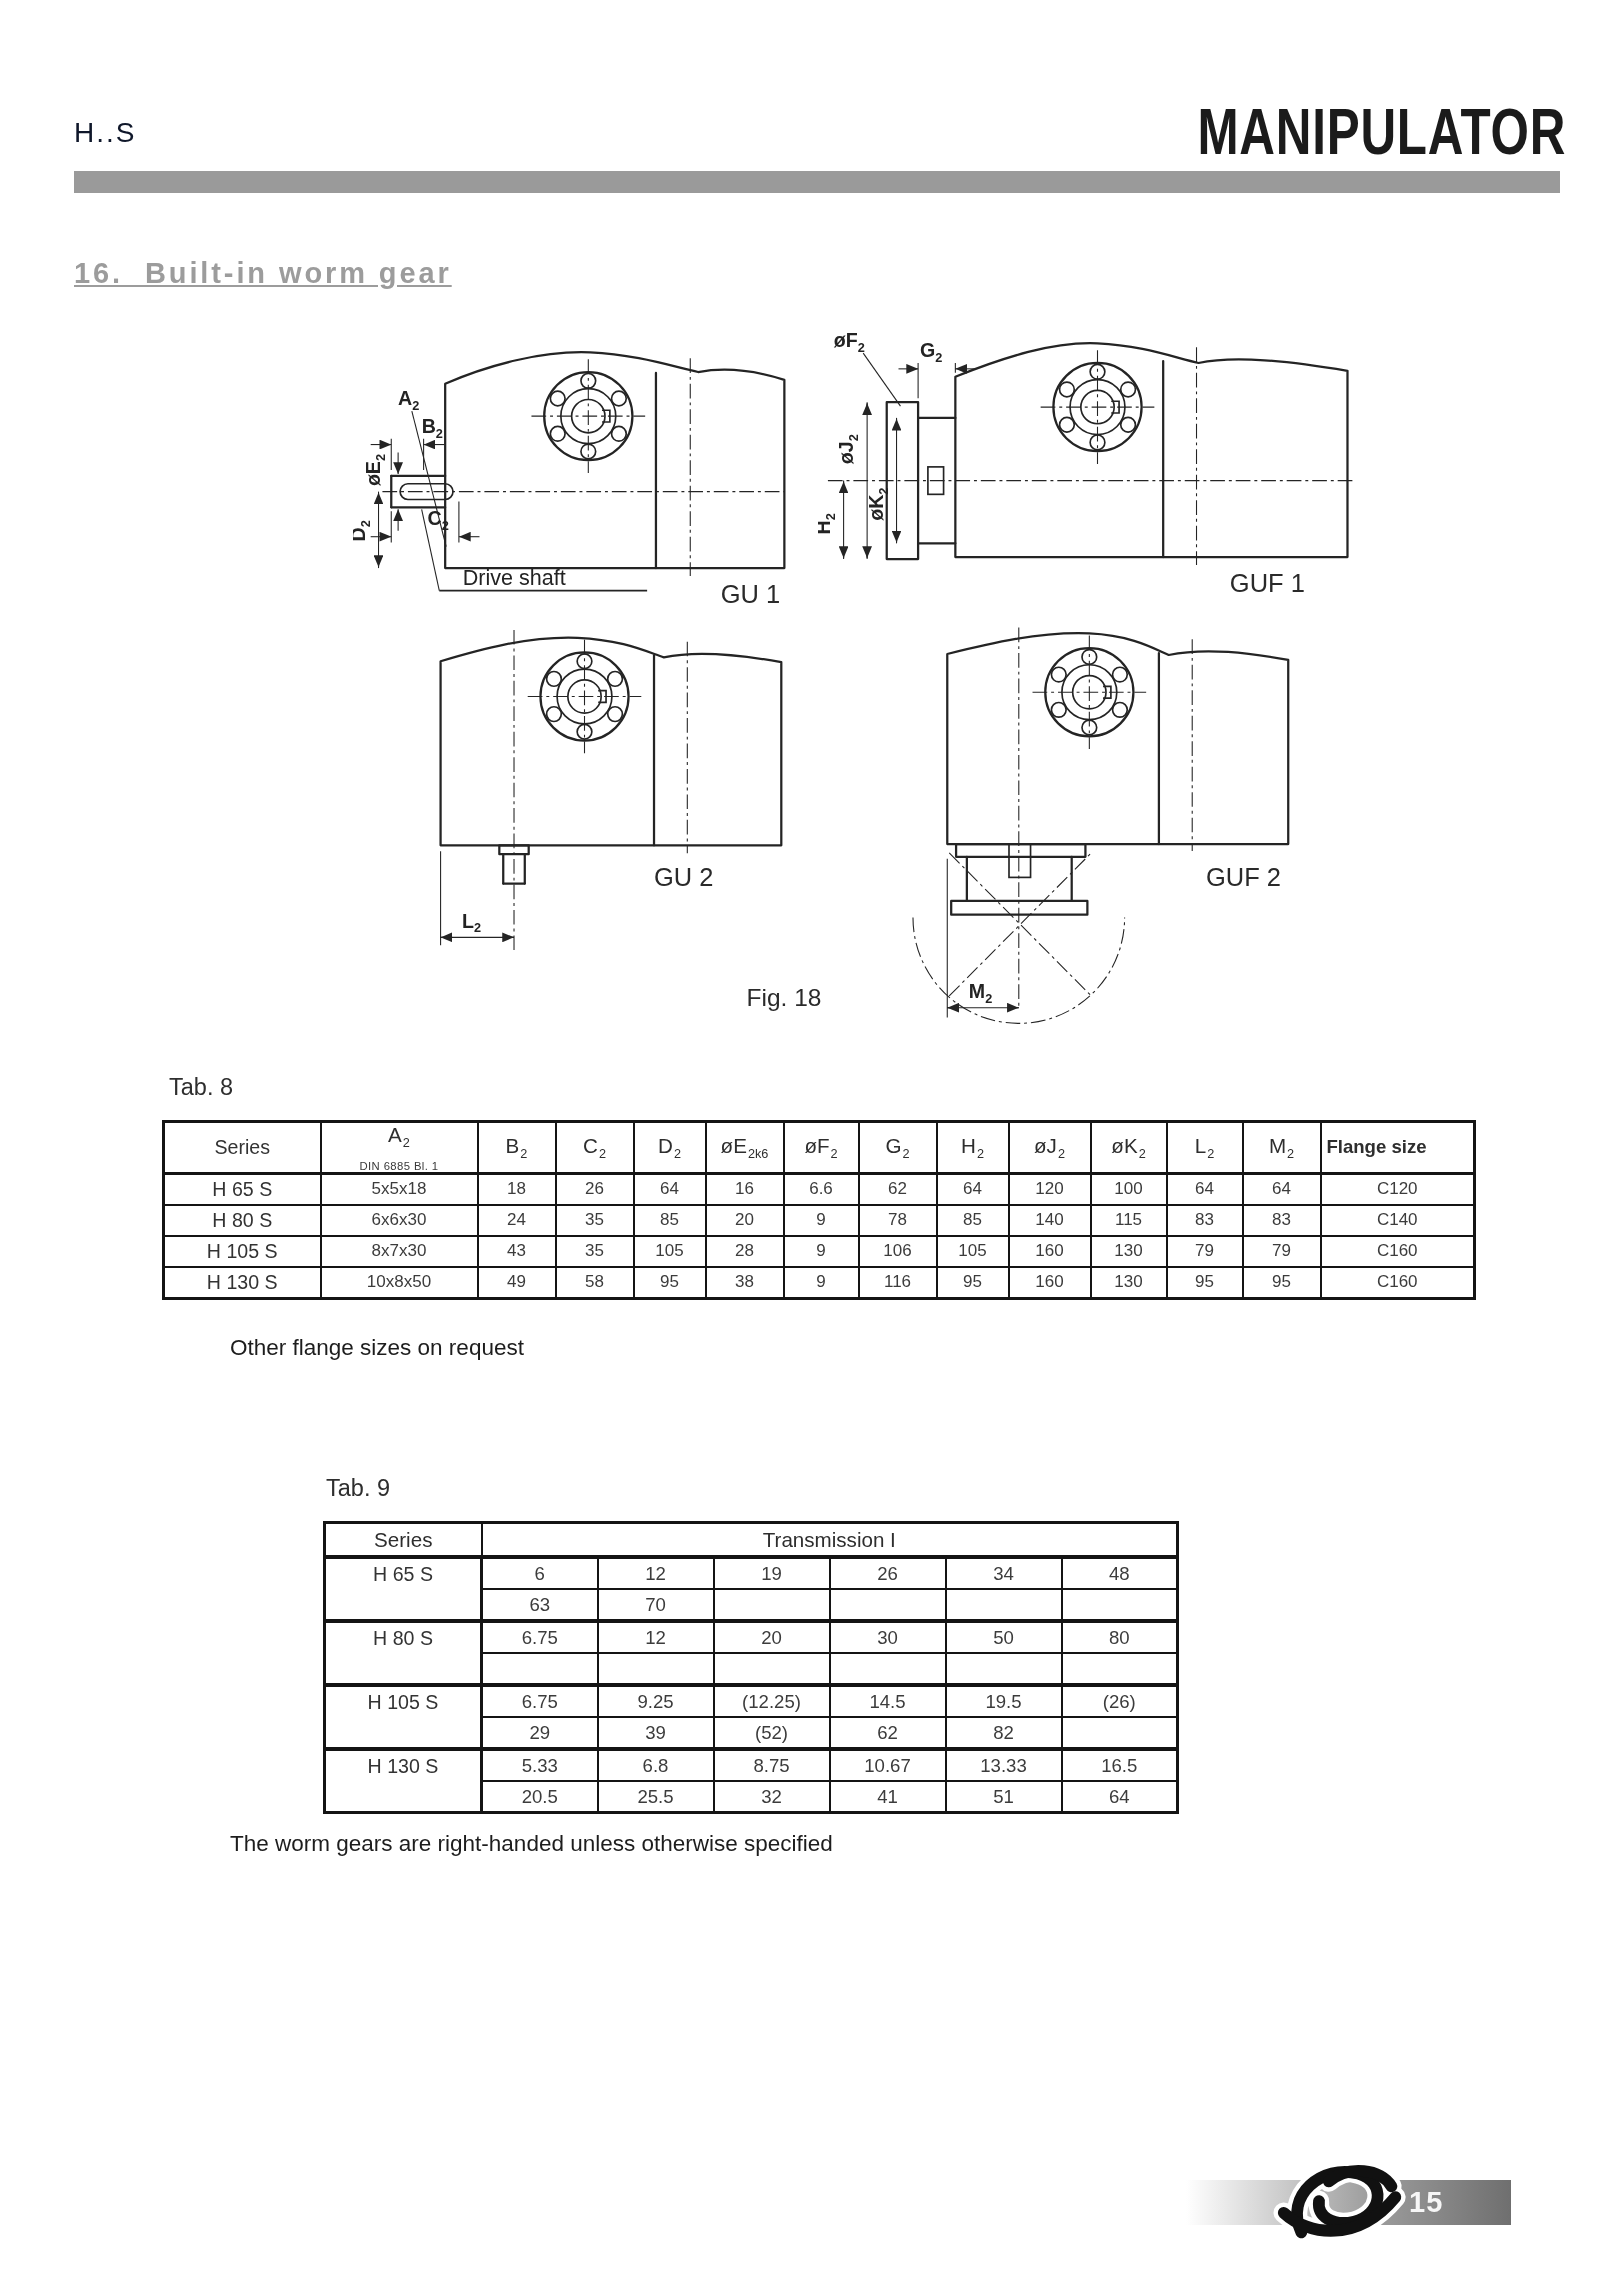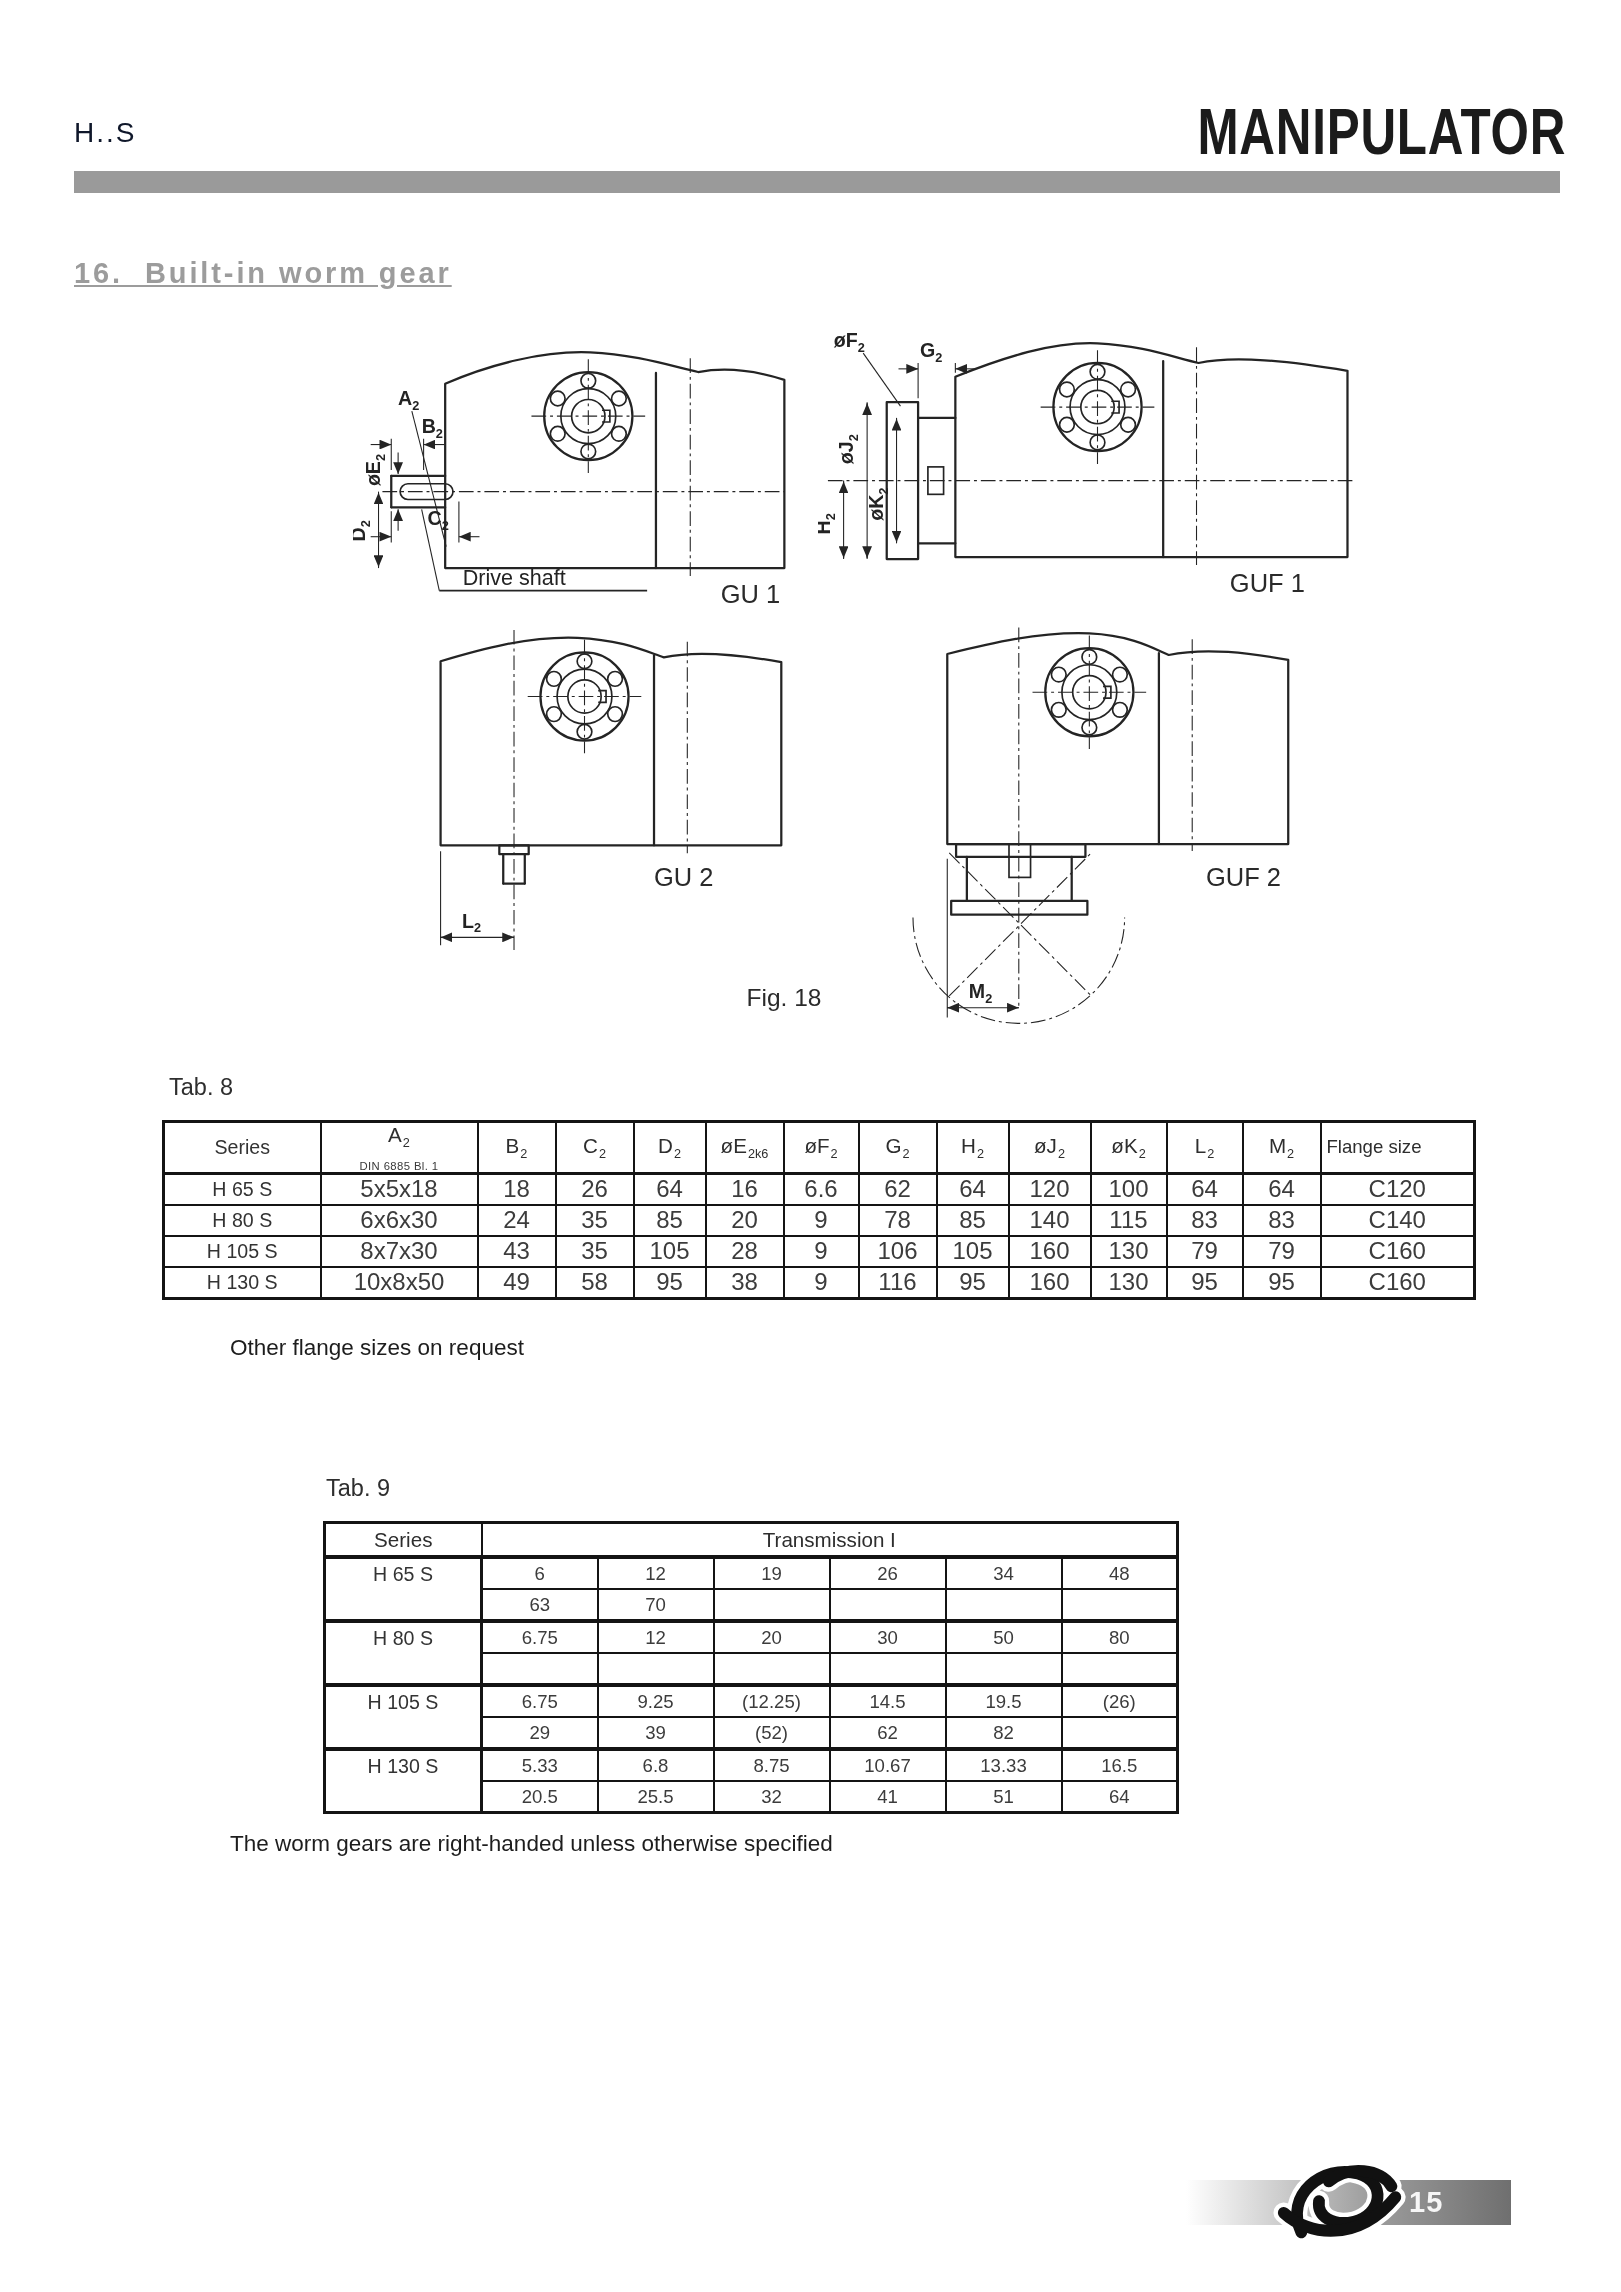--- a/index.html
+++ b/index.html
@@ -32,23 +32,23 @@
   .dim .sub{font-size:13px;}
   .cap{font-size:26px;fill:#2a2a2a;font-weight:400;}
   .ds{font-size:22px;}
 
   
   .dtable{border-collapse:collapse;table-layout:fixed;background:#fff;border:3.9px solid #141414;}
   .dtable th,.dtable td{border:2.5px solid #141414;text-align:center;vertical-align:middle;
                         padding:0;font-weight:400;overflow:hidden;white-space:nowrap;}
   #tab8{width:1313px;}
   #tab8 thead th{height:45px;font-size:20.6px;border-bottom:3.9px solid #141414;color:#2e2e2e;}
-  #tab8 tbody td{height:29px;font-size:24px;color:#3c3c3c;border-top:2.9px solid #141414;}
+  #tab8 tbody td{height:29px;font-size:17px;color:#3c3c3c;border-top:2.9px solid #141414;}
   #tab8 .c-series{font-size:19.6px;color:#333;}
-  #tab8 th.c-flange{font-size:18.6px;text-align:left;padding-left:4.9px;font-weight:400;}
+  #tab8 th.c-flange{font-size:18.6px;text-align:left;padding-left:4.9px;font-weight:700;}
   .hm{display:inline-block;}
   .hs{display:inline-block;font-size:12.7px;vertical-align:sub;margin-left:1px;}
   .hn{font-size:11.3px;color:#3a3a3a;letter-spacing:0.4px;margin-top:11px;line-height:10.8px;}
 
   #tab9{width:851px;}
   #tab9 thead th{height:31px;font-size:20.6px;border-bottom:3.9px solid #141414;color:#2e2e2e;}
   #tab9 tbody td{height:29px;font-size:18.6px;color:#3c3c3c;}
   #tab9 td.c-series{font-size:19.6px;color:#333;vertical-align:top;line-height:31px;
                     border-right:3.4px solid #141414;}
   #tab9 tr.g1 td{border-top:4.4px solid #141414;}

